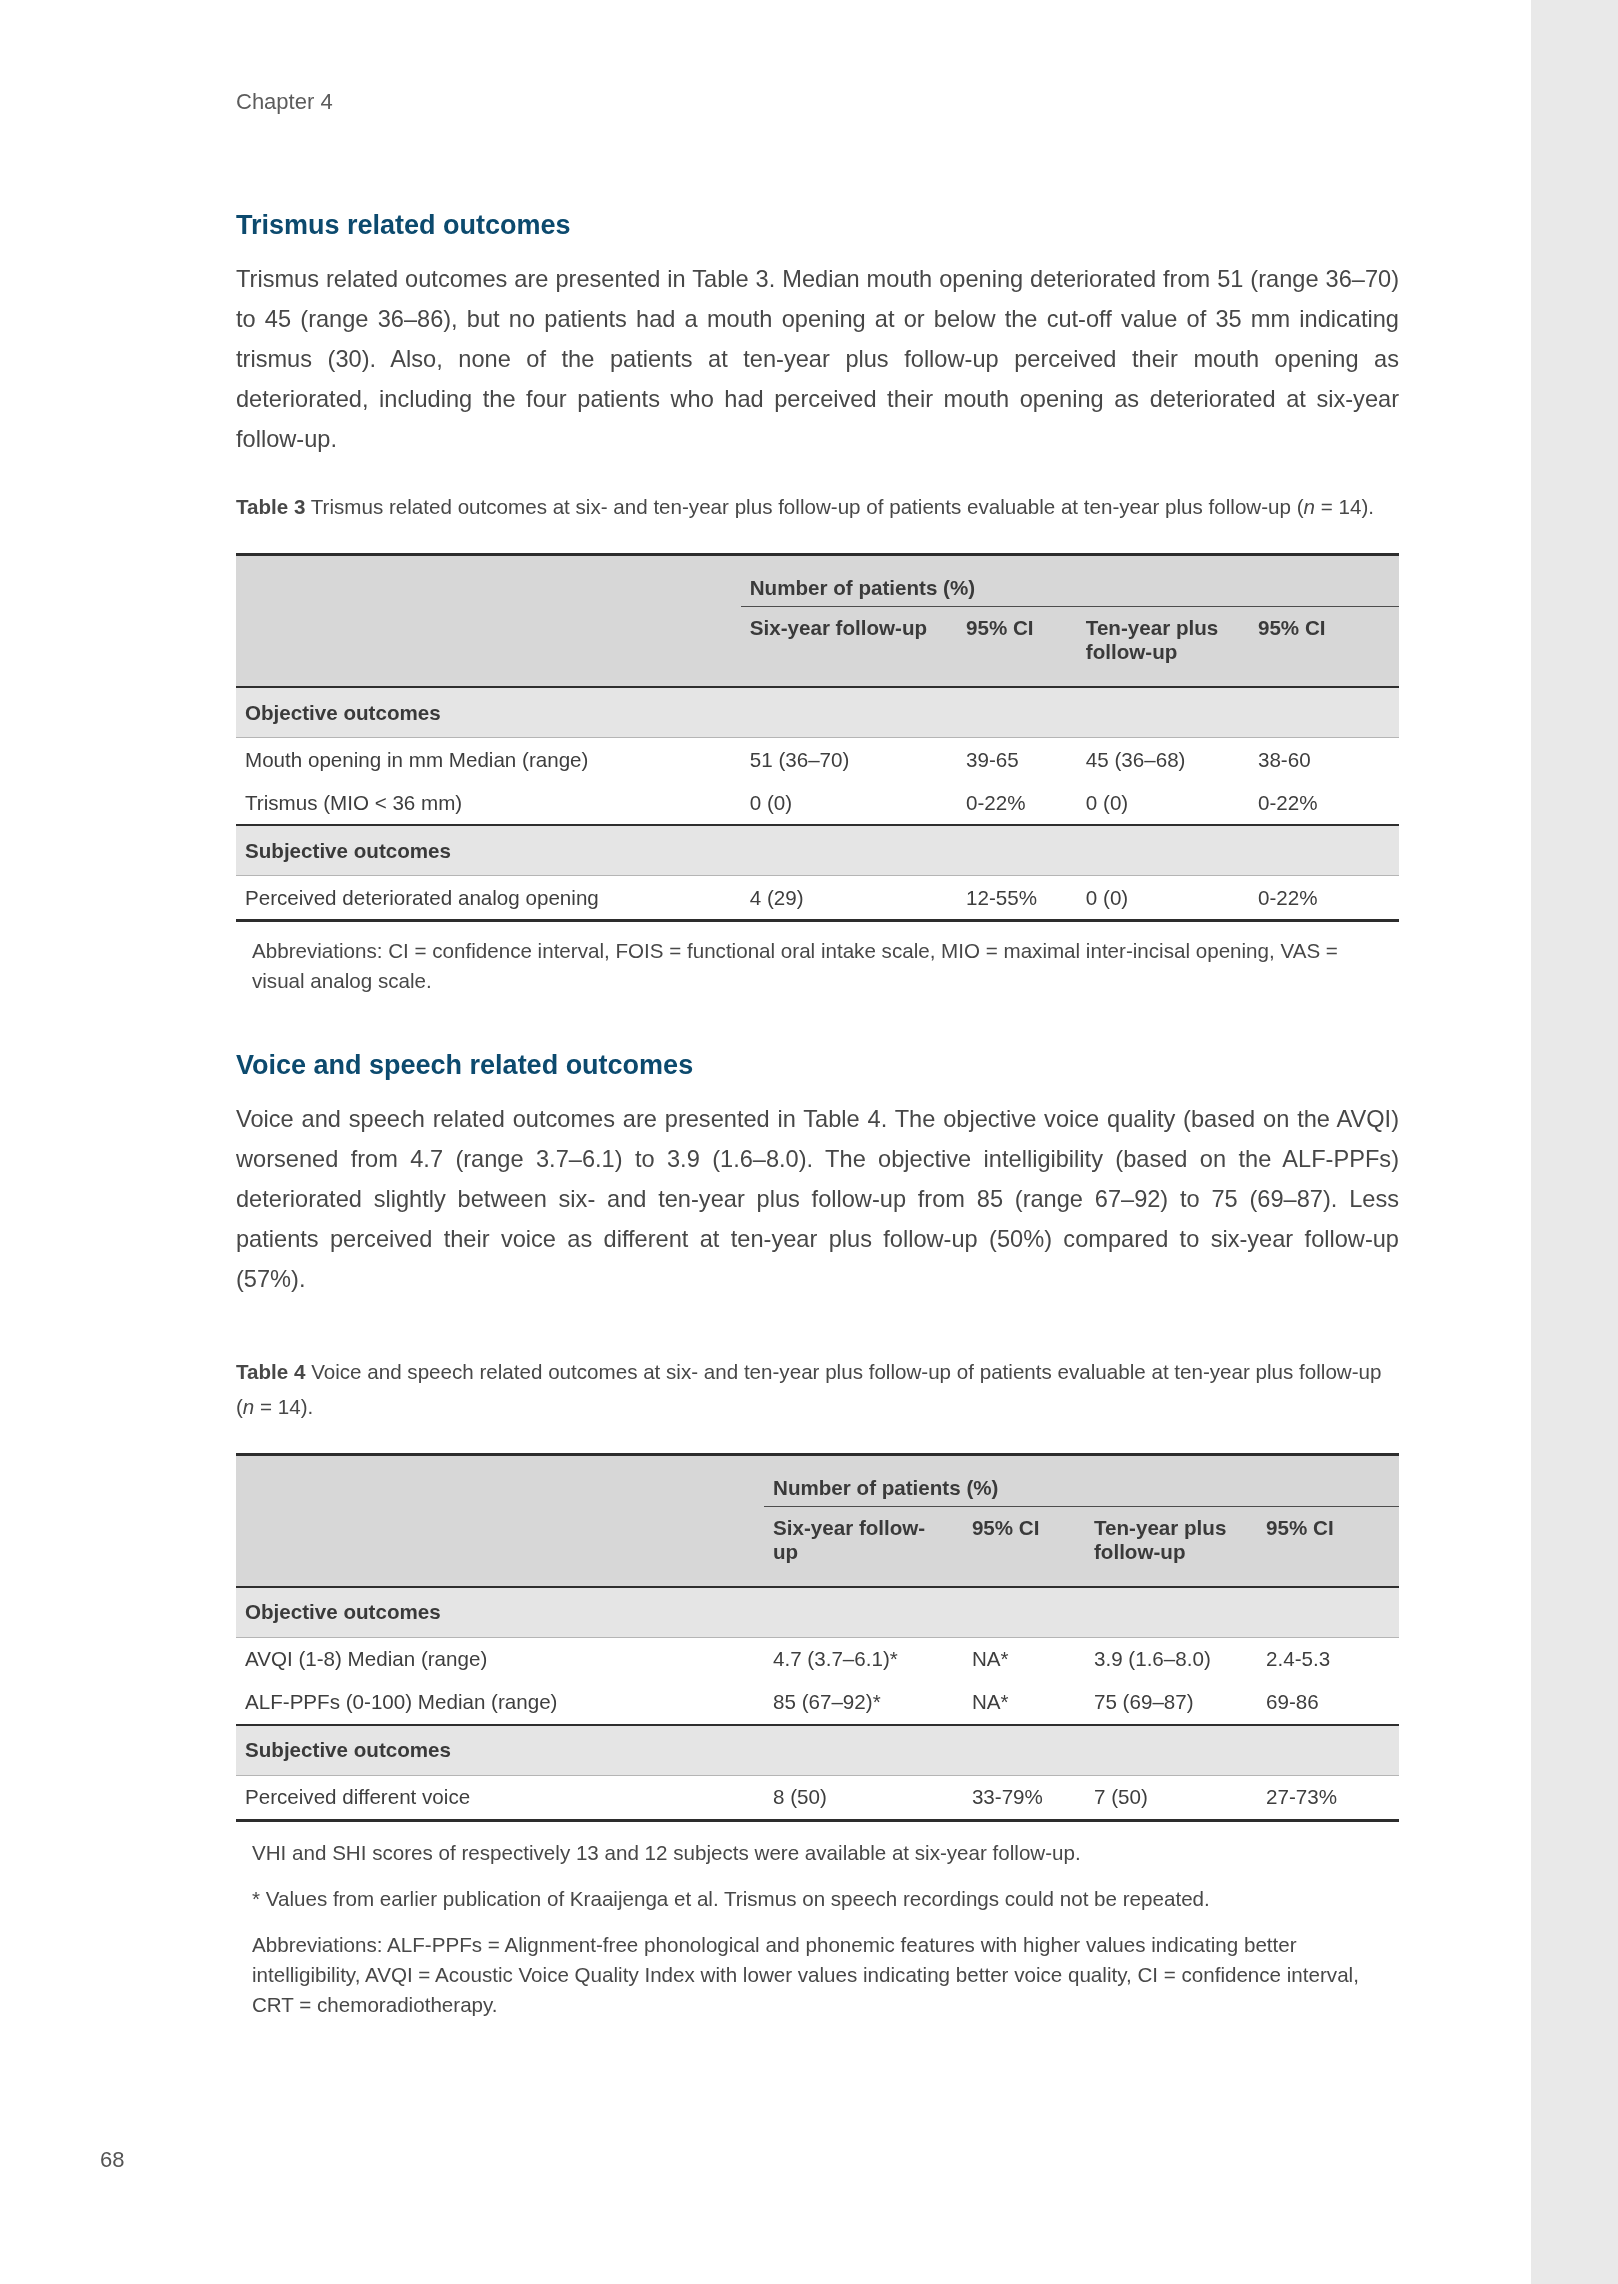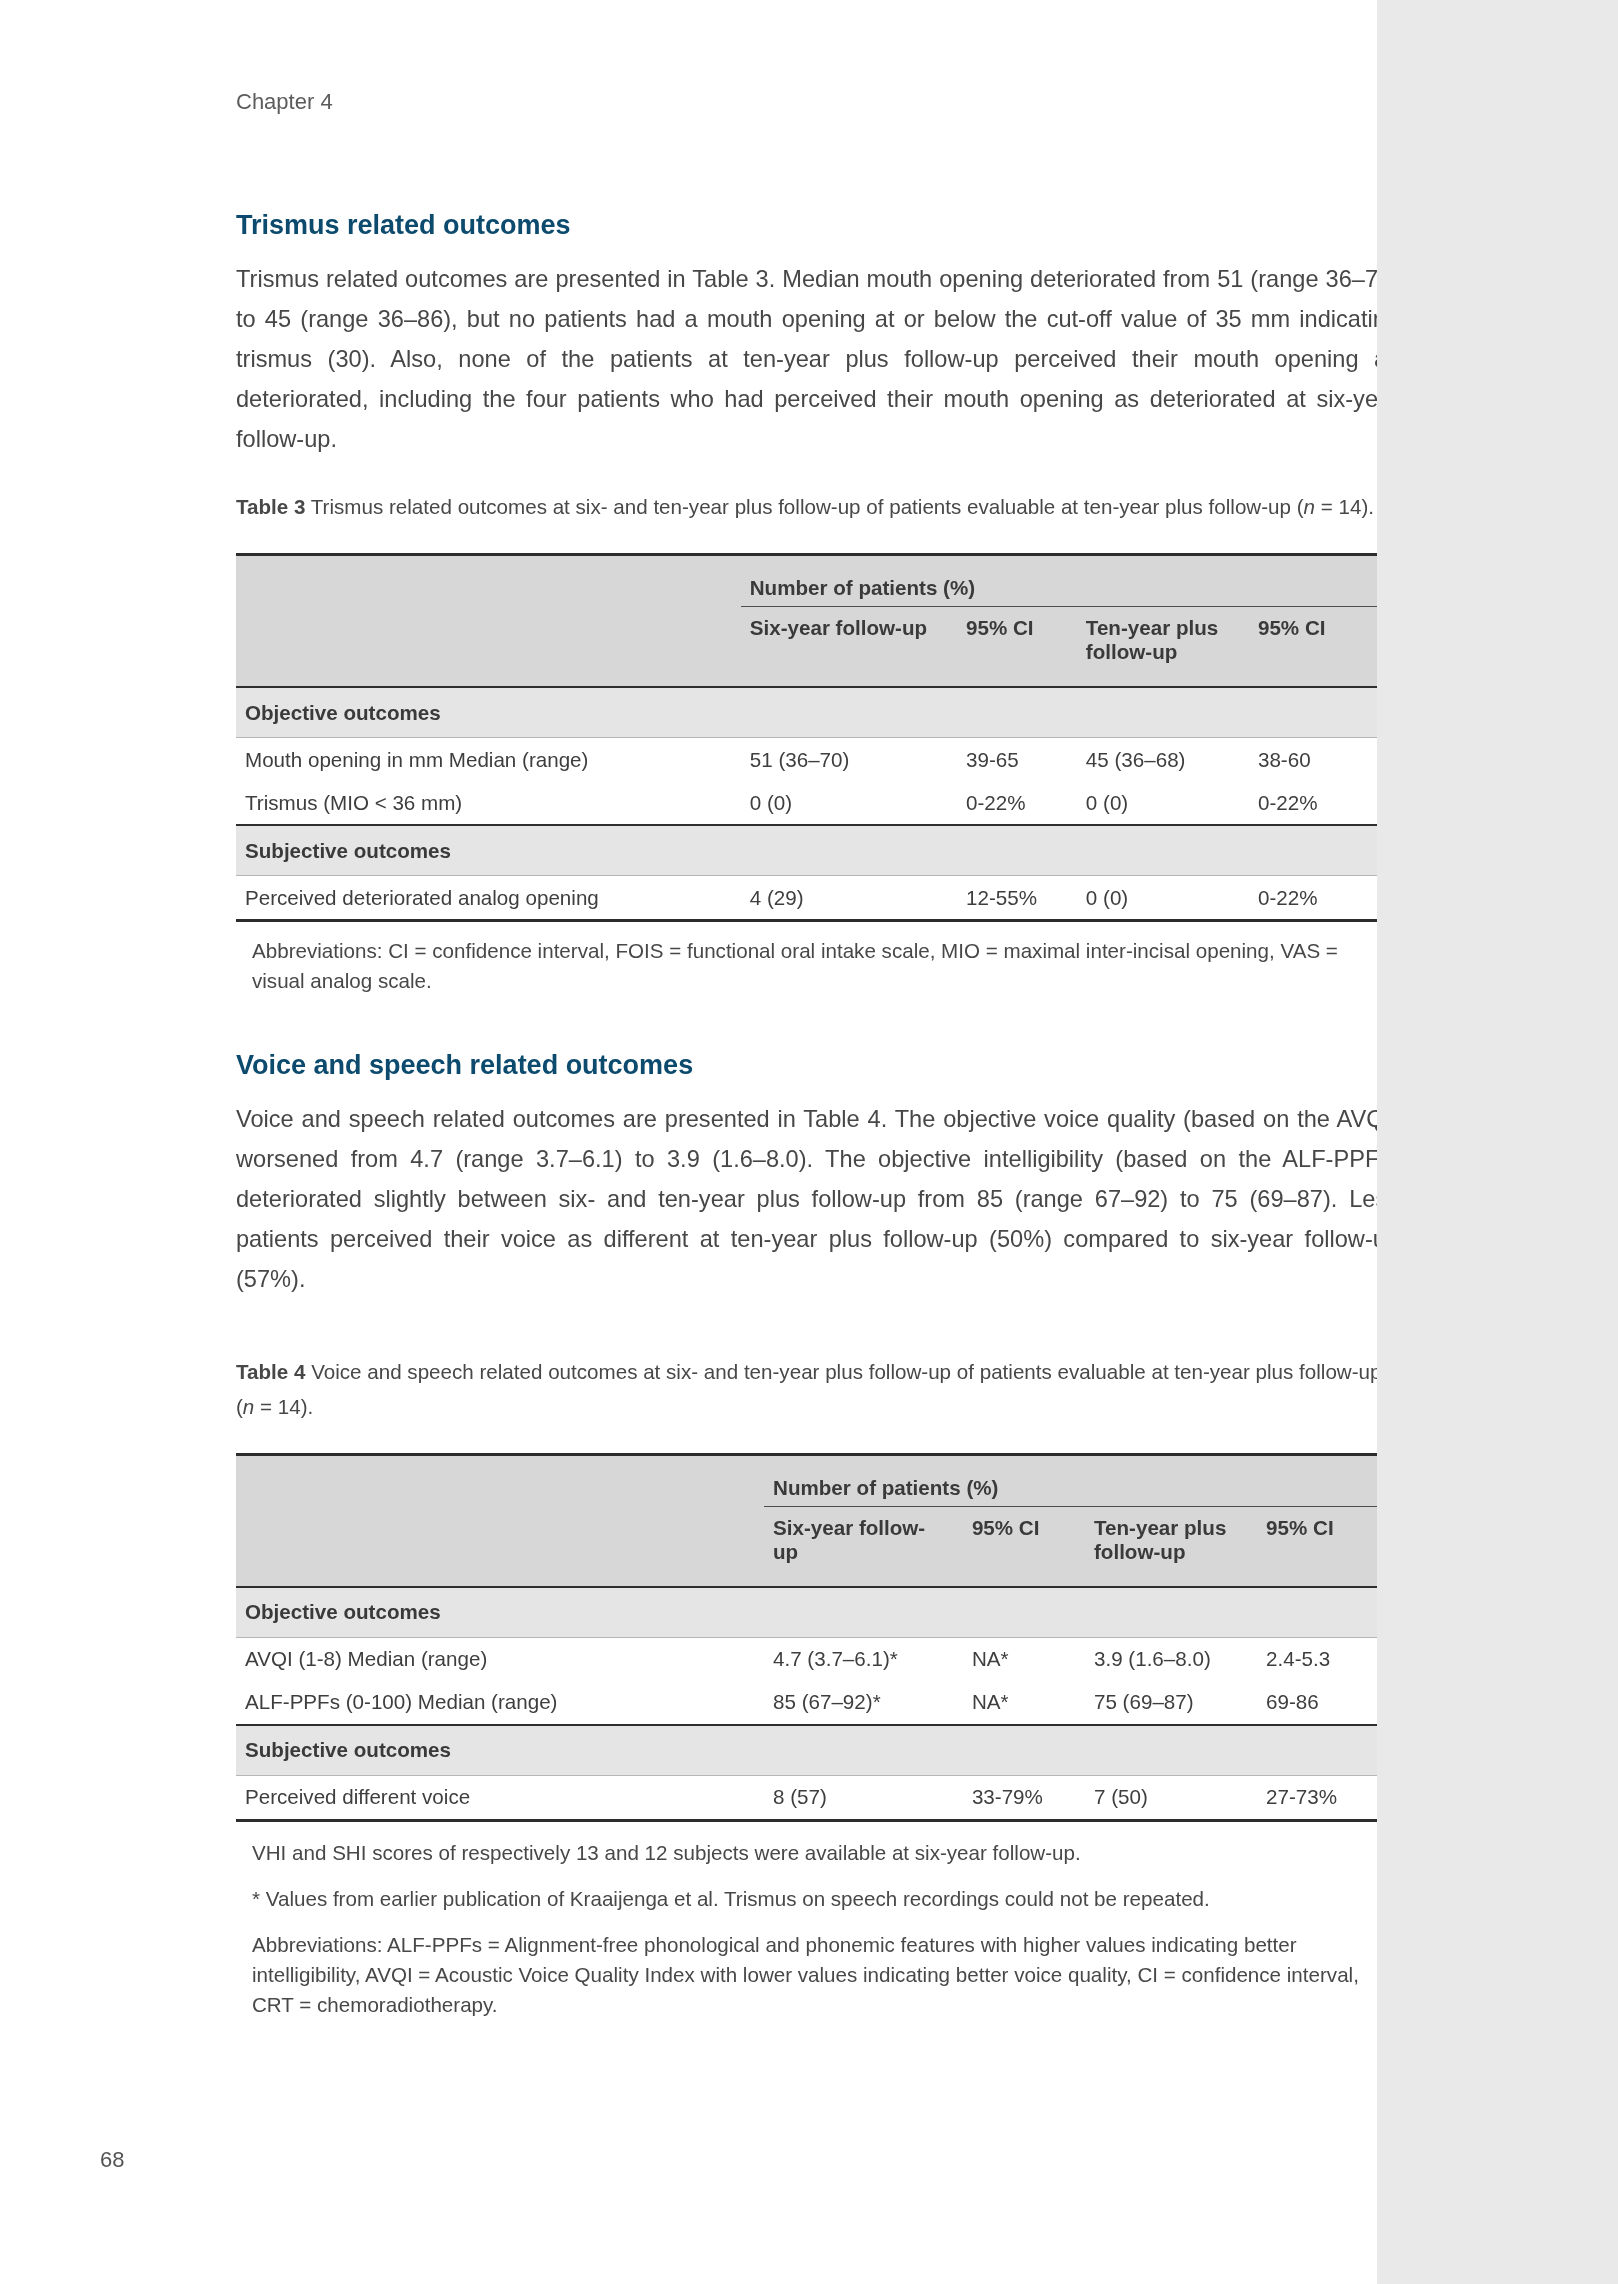--- a/index.html
+++ b/index.html
@@ -1,18 +1,18 @@
 <!DOCTYPE html>
 <html style="font-size:12px"><head>
 <meta charset="utf-8">
 <style>
   html,body{margin:0;padding:0;background:#e9e9e9;}
   .page{
     position:relative;
-    width:1377px;height:2284px;
+    width:1531px;height:2284px;
     background:#ffffff;
     font-family:"Liberation Sans","DejaVu Sans",sans-serif;
     overflow:hidden;
   }
   .content{position:absolute;left:236px;top:0;width:1163px;}
 
   .chapter{
     margin:88px 0 0 0;
     font-size:22px;line-height:27px;color:#5c5c5c;
   }
@@ -200,21 +200,21 @@
         <td>85 (67–92)*</td>
         <td>NA*</td>
         <td>75 (69–87)</td>
         <td>69-86</td>
       </tr>
       <tr class="section-row">
         <td colspan="5">Subjective outcomes</td>
       </tr>
       <tr class="data-row">
         <td><span class="b">Perceived different voice</span><span></span></td>
-        <td>8 (57)</td>
+        <td>8 (50)</td>
         <td>33-79%</td>
         <td>7 (50)</td>
         <td>27-73%</td>
       </tr>
     </tbody>
       </table>
 
     <div class="footnotes">
       <p class="footnote">VHI and SHI scores of respectively 13 and 12 subjects were available at six-year follow-up.</p>
       <p class="footnote">* Values from earlier publication of Kraaijenga et al. Trismus on speech recordings could not be repeated.</p>

